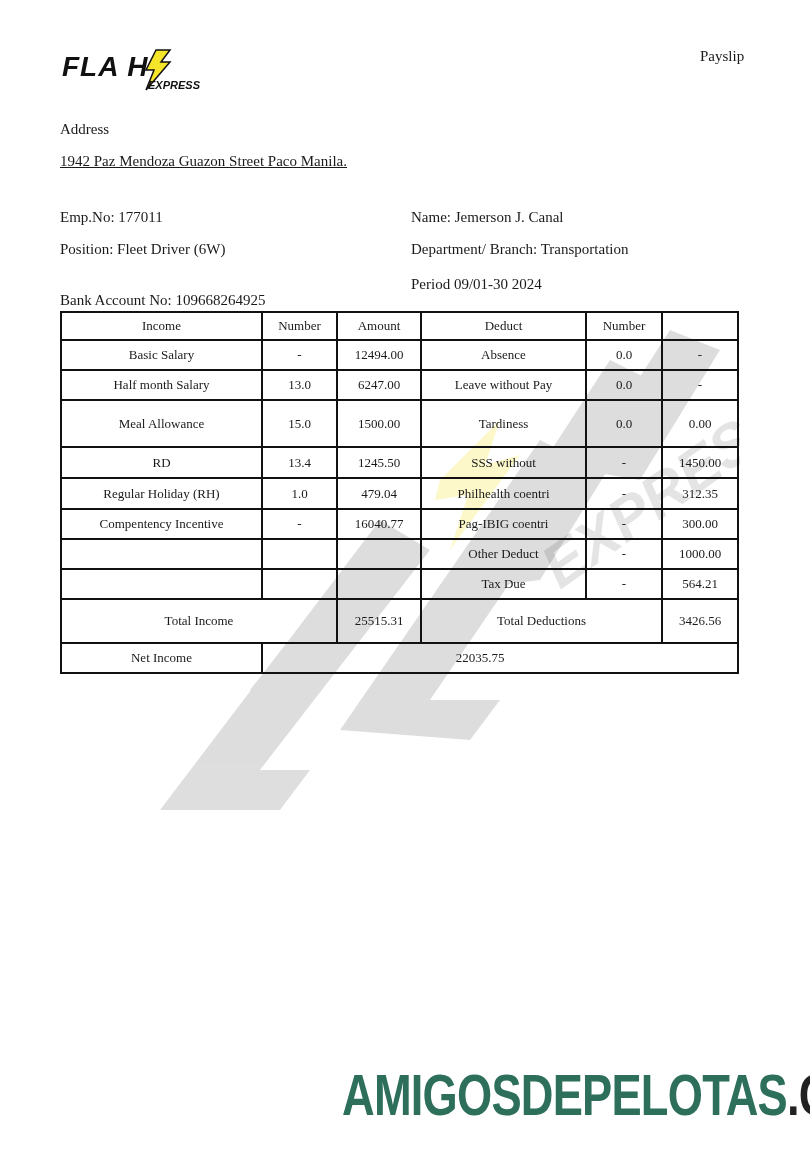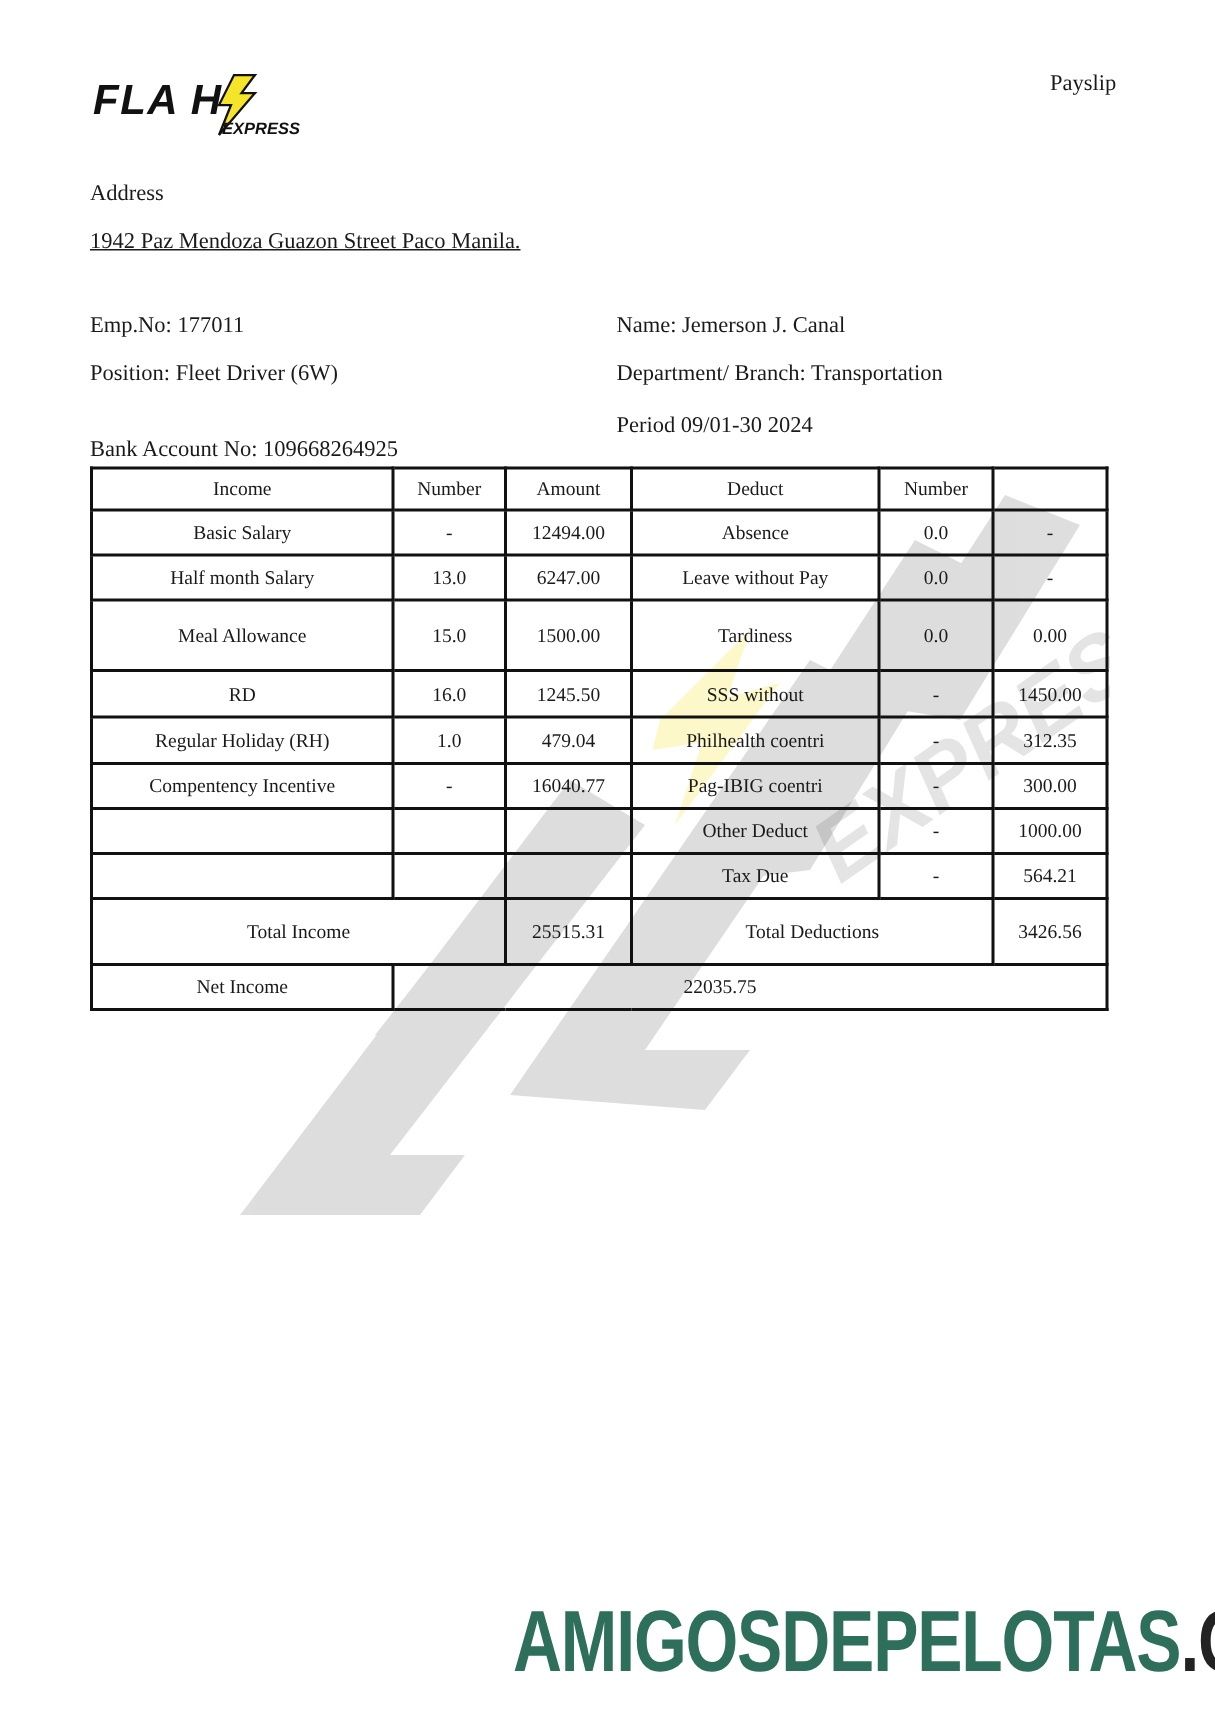--- a/index.html
+++ b/index.html
@@ -83,21 +83,21 @@
   <tr style="height:47px">
     <td>Meal Allowance</td>
     <td>15.0</td>
     <td>1500.00</td>
     <td>Tardiness</td>
     <td>0.0</td>
     <td>0.00</td>
   </tr>
   <tr style="height:31px">
     <td>RD</td>
-    <td>16.0</td>
+    <td>13.4</td>
     <td>1245.50</td>
     <td>SSS without</td>
     <td>-</td>
     <td>1450.00</td>
   </tr>
   <tr style="height:31px">
     <td>Regular Holiday (RH)</td>
     <td>1.0</td>
     <td>479.04</td>
     <td>Philhealth coentri</td>

